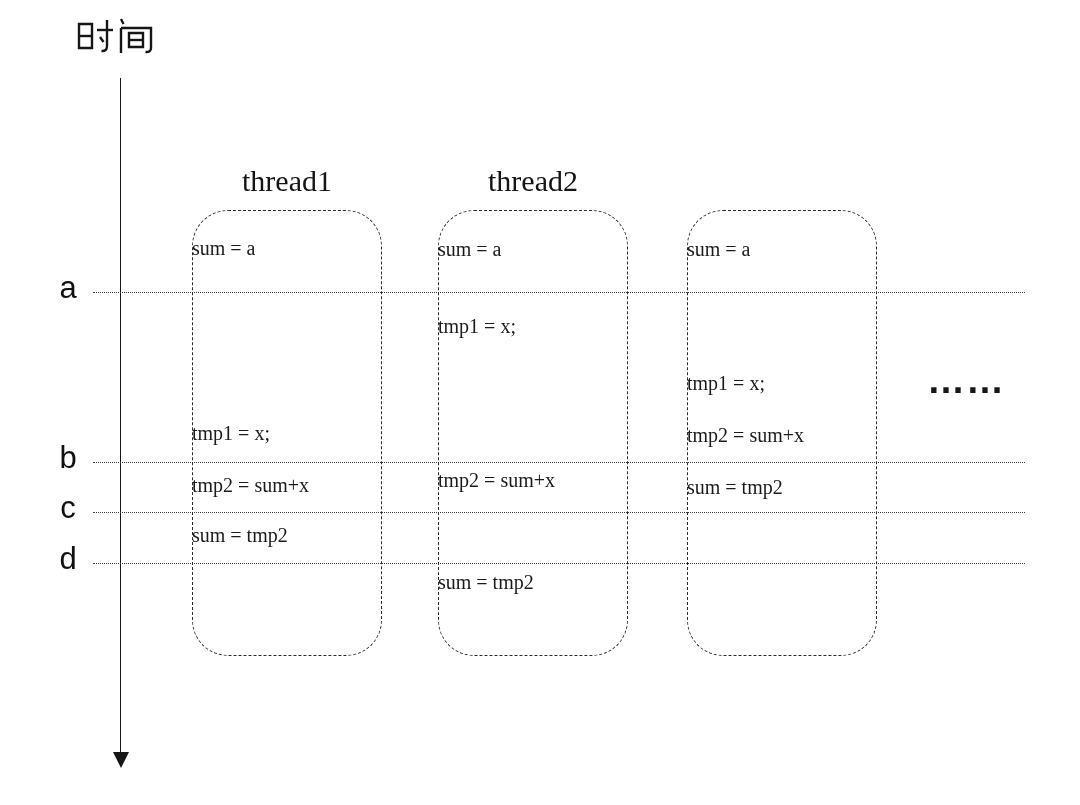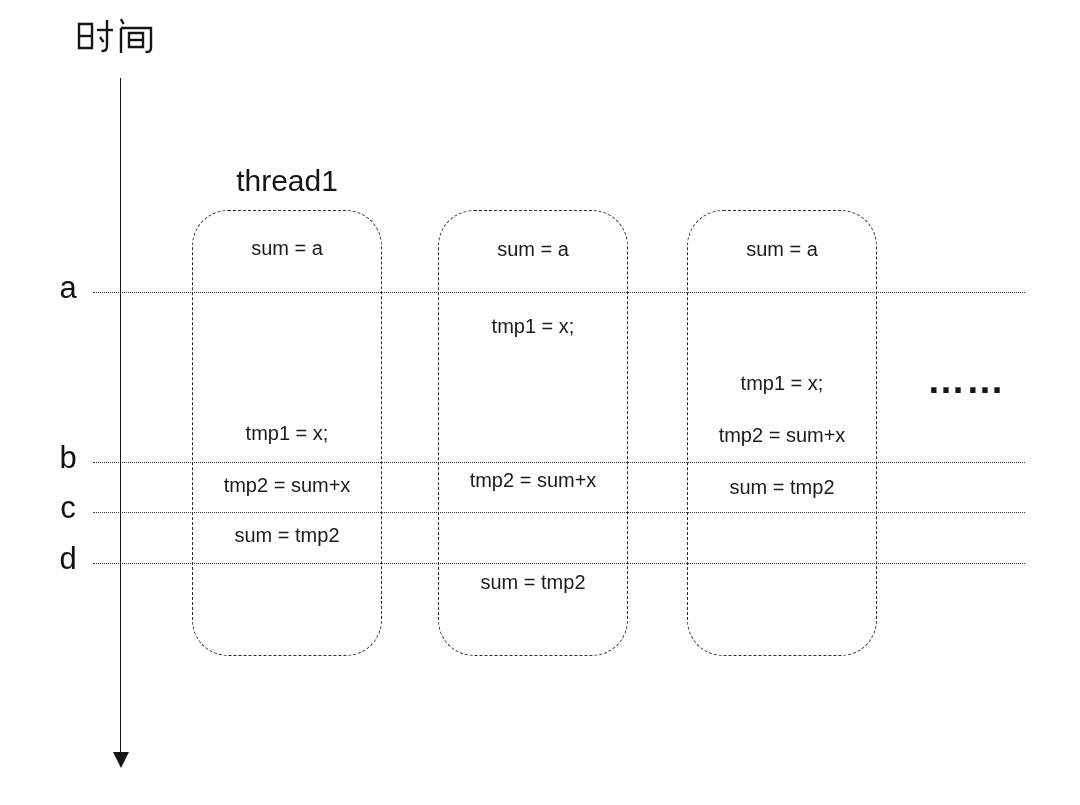--- a/index.html
+++ b/index.html
@@ -59,20 +59,21 @@
     line-height: 31px;
     color: #111111;
     transform: translateY(-50%);
   }
   
   .thread {
     position: absolute;
     top: 0;
     width: 190px;
     height: 700px;
+    font-family: Liberation Serif, serif;
   }
   .thread-title {
     position: absolute;
     top: 164px;
     left: 0;
     width: 100%;
     text-align: center;
     font-size: 30px;
     line-height: 34px;
     color: #141414;
@@ -85,21 +86,21 @@
     height: 446px;
     border: 1.6px dashed #2c2c2c;
     border-radius: 36px;
     box-sizing: border-box;
     background: transparent;
   }
   .stmt {
     position: absolute;
     left: 0;
     width: 100%;
-    text-align: center;
+    text-align: left;
     font-size: 20px;
     line-height: 24px;
     color: #1b1b1b;
     transform: translateY(-50%);
     white-space: nowrap;
   }
   
   .ellipsis {
     position: absolute;
     left: 922px;
@@ -152,20 +153,21 @@
   <div id="threads">
       <div class="thread" style="left: 192px;">
         <div class="thread-title">thread1</div>
         <div class="thread-box"></div>
         <div class="stmt" style="top: 248px;">sum = a</div>
         <div class="stmt" style="top: 433px;">tmp1 = x;</div>
         <div class="stmt" style="top: 485px;">tmp2 = sum+x</div>
         <div class="stmt" style="top: 535px;">sum = tmp2</div>
       </div>
       <div class="thread" style="left: 438px;">
+        <div class="thread-title">thread2</div>
         <div class="thread-box"></div>
         <div class="stmt" style="top: 249px;">sum = a</div>
         <div class="stmt" style="top: 326px;">tmp1 = x;</div>
         <div class="stmt" style="top: 480px;">tmp2 = sum+x</div>
         <div class="stmt" style="top: 582px;">sum = tmp2</div>
       </div>
       <div class="thread" style="left: 687px;">
         <div class="thread-box"></div>
         <div class="stmt" style="top: 249px;">sum = a</div>
         <div class="stmt" style="top: 383px;">tmp1 = x;</div>

